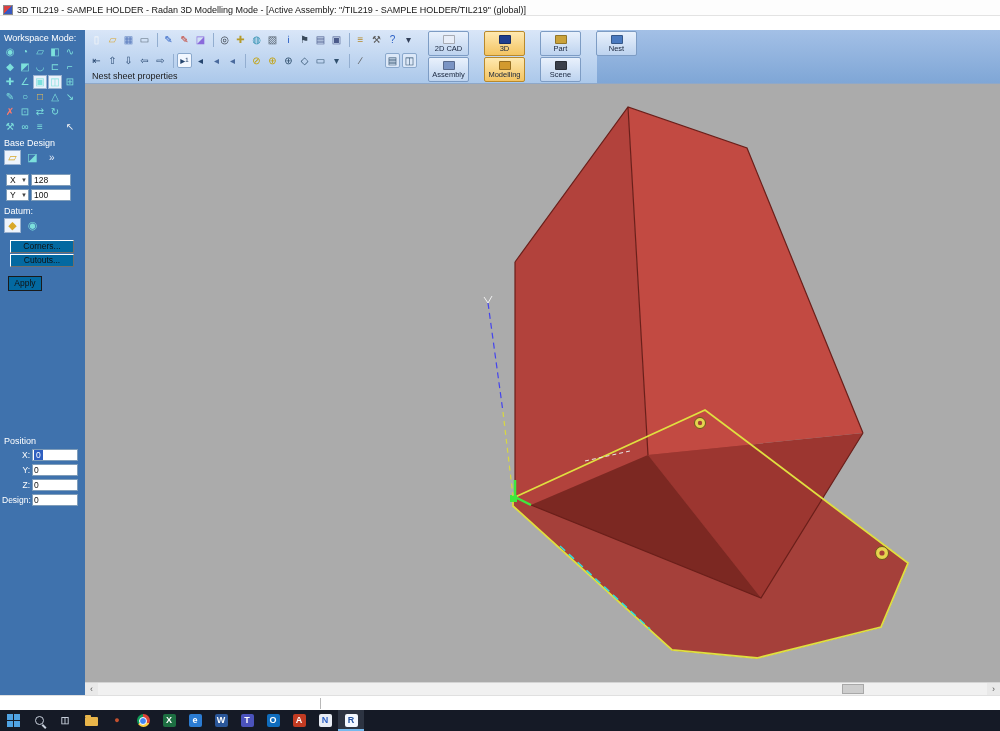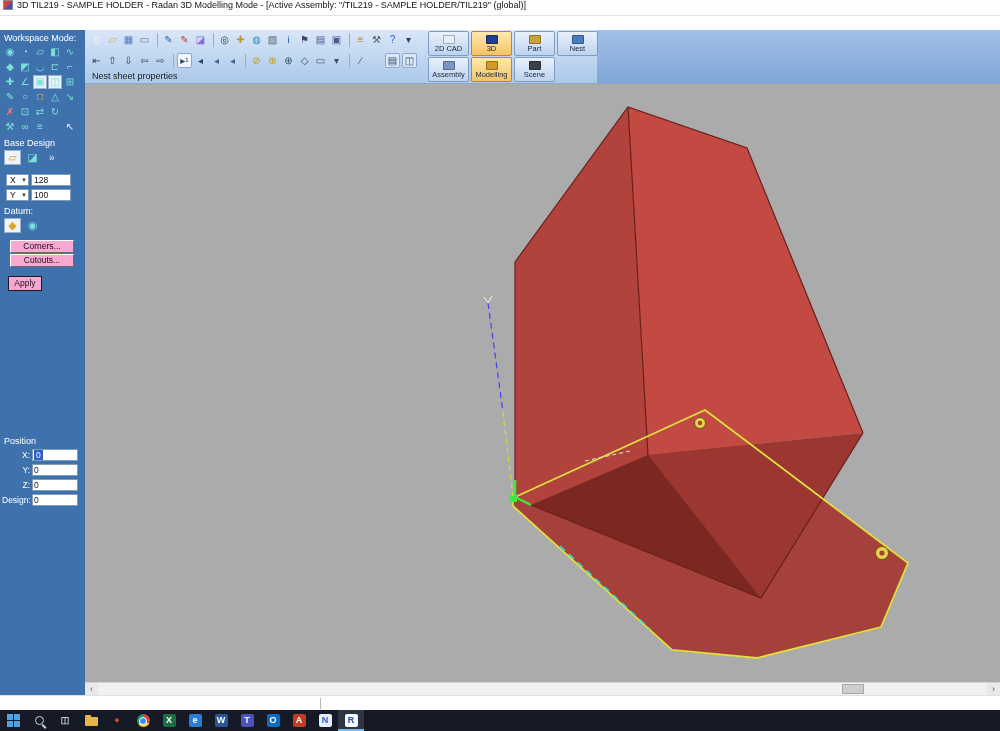--- a/index.html
+++ b/index.html
@@ -1,41 +1,41 @@
 <!DOCTYPE html>
 <html style="--sidebar-blue: #3f72ad; --toolbar-top: #d9e6f8; --toolbar-bottom: #abc8ea; --toolbar-right: #7fa6d6; --viewport-gray: #ababab; --model-red: #c24a42; --model-red-dark: #7c2822; --outline-yellow: #e0e040; --highlight-green: #3ee83e; --taskbar-dark: #151a26; --selection-blue: #2f5fc0;"><head>
 <meta charset="utf-8">
 <style>
   *{margin:0;padding:0;box-sizing:border-box}
   html,body{width:1000px;height:731px}
   body{font-family:"Liberation Sans",sans-serif;background:#000;overflow:hidden}
   .screen{position:relative;width:1000px;height:731px;background:#fff;overflow:hidden}
 
   
-  .titlebar{position:absolute;left:0;top:0;width:100%;height:16px;background:#fdfdfd;border-bottom:1px solid #e3e3e3;display:flex;align-items:flex-start;gap:4px;padding-left:3px}
+  .titlebar{position:absolute;left:0;top:0;width:100%;height:16px;background:#fdfdfd;border-bottom:1px solid #e3e3e3;display:flex;align-items:flex-end;gap:4px;padding-left:3px}
   .app-icon{width:10px;height:10px;background:linear-gradient(135deg,#d84040 50%,#3858c0 50%);border:1px solid #8a8a8a;flex:0 0 auto}
   .title-text{font-size:9px;color:#151515;white-space:nowrap}
 
   
   .menubar{position:absolute;left:0;top:16px;width:100%;height:14px;background:#f6f6f6;border-bottom:1px solid #dadada;display:flex;align-items:center;padding-left:4px}
   .menu-item{font-size:9.5px;color:#111;padding:0 6px;cursor:default}
 
   
   .band{position:absolute;left:85px;top:30px;width:915px;height:54px;background:linear-gradient(180deg,var(--toolbar-top),var(--toolbar-bottom));border-bottom:1px solid #8fa8c8}
   .band-deep{position:absolute;left:512px;top:0;right:0;bottom:0;background:linear-gradient(180deg,#a3c0e6,var(--toolbar-right))}
   .tb-row{position:absolute;left:4px;display:flex;align-items:center;gap:1px}
   .tb-row1{top:2px}
   .tb-row2{top:23px}
   .tb-row2r{left:300px;top:23px;position:absolute;display:flex;gap:2px}
   .tb-icon{width:15px;height:15px;display:inline-flex;align-items:center;justify-content:center;font-size:10px;line-height:1;border:1px solid transparent;border-radius:2px;cursor:default}
   .tb-icon.pressed{background:#f2f7ff;border-color:#8aa8cc}
   .tb-icon.framed{background:#dce8f8;border-color:#8aa8cc}
   .tb-sep{width:5px;height:14px;border-right:1px solid #93aed0;margin:0 2px 0 0}
   .status-hint{position:absolute;left:7px;top:41px;font-size:9px;color:#1b1b1b}
-  .big-row{position:absolute;display:flex;gap:2px}
+  .big-row{position:absolute;display:flex;gap:15px}
   .big-row1{left:343px;top:1px}
   .big-row2{left:343px;top:27px}
   .big-btn{width:41px;height:25px;display:flex;flex-direction:column;align-items:center;justify-content:center;gap:1px;border:1px solid #7d9cc4;background:linear-gradient(180deg,#e9f1fc,#bdd3ef);border-radius:2px;cursor:default}
   .big-btn.active{background:linear-gradient(180deg,#ffe9b0,#f3c462);border-color:#b8892c}
   .big-ico{width:12px;height:9px;border-radius:1px;border:1px solid rgba(0,0,0,.28)}
   .big-lbl{font-size:7.5px;color:#17243c;line-height:1;white-space:nowrap}
 
   
   .sidebar{position:absolute;left:0;top:30px;width:85px;height:665px;background:var(--sidebar-blue);color:#fff}
   .sb-label{position:absolute;left:4px;font-size:9px;color:#fff;white-space:nowrap}
@@ -49,21 +49,21 @@
   .sb-icon{width:17px;height:15px;display:inline-flex;align-items:center;justify-content:center;font-size:11px;border:1px solid transparent;cursor:default}
   .sb-icon.pressed{background:#eef4fc;border-color:#9ab2d0}
   .bs-arrow{color:#e8eef8;font-size:10px;margin-left:5px;cursor:default}
   .combo-row{position:absolute;left:6px;display:flex;align-items:center;gap:2px}
   .combo-x{top:144px}.combo-y{top:159px}
   .combo{display:inline-flex;align-items:center;justify-content:space-between;width:23px;height:12px;background:#fff;color:#111;font-size:8.5px;padding:0 1px 0 3px;border:1px solid #7f9db9;cursor:default}
   .combo .caret{font-size:6px;color:#444}
   .mini-input{display:inline-flex;align-items:center;width:40px;height:12px;background:#fff;color:#111;font-size:8.5px;padding:0 2px;border:1px solid #7f9db9}
   .sb-datum{top:176px}
   .datum-icons{position:absolute;left:4px;top:188px;display:flex;gap:3px}
-  .sb-btn{position:absolute;left:10px;width:64px;height:13px;font-size:8.5px;line-height:1;background:#f9a8d4;border:1px solid;border-color:#fff #6d6d6d #6d6d6d #fff;color:#111;cursor:default;font-family:inherit}
+  .sb-btn{position:absolute;left:10px;width:64px;height:13px;font-size:8.5px;line-height:1;background:#0369a1;border:1px solid;border-color:#fff #6d6d6d #6d6d6d #fff;color:#111;cursor:default;font-family:inherit}
   .corners{top:210px}.cutouts{top:224px}
   .apply{top:246px;left:8px;width:34px;height:15px;border:1px solid #1a1a1a}
   .ws-box{position:absolute;left:3px;top:360px;width:78px;height:46px;border:1px solid #cfdcee;padding-top:1px}
   .ws-box legend{font-size:8.5px;color:#fff;padding:0 2px;margin-left:3px}
   .ws-box .sb-btn{position:static;display:block;margin:1px auto;width:62px;height:12px}
   .pos-label{top:406px}
   .pos-fields{position:absolute;left:0;top:417px;width:85px}
   .pos-row{display:flex;align-items:center;height:15px;padding-left:2px}
   .pos-lbl{width:28px;text-align:right;font-size:8.5px;color:#fff;margin-right:2px}
   .pos-input{width:46px;height:12px;background:#fff;border:1px solid #7f9db9;font-size:8.5px;color:#111;display:flex;align-items:center;padding:0 1px;overflow:hidden}

